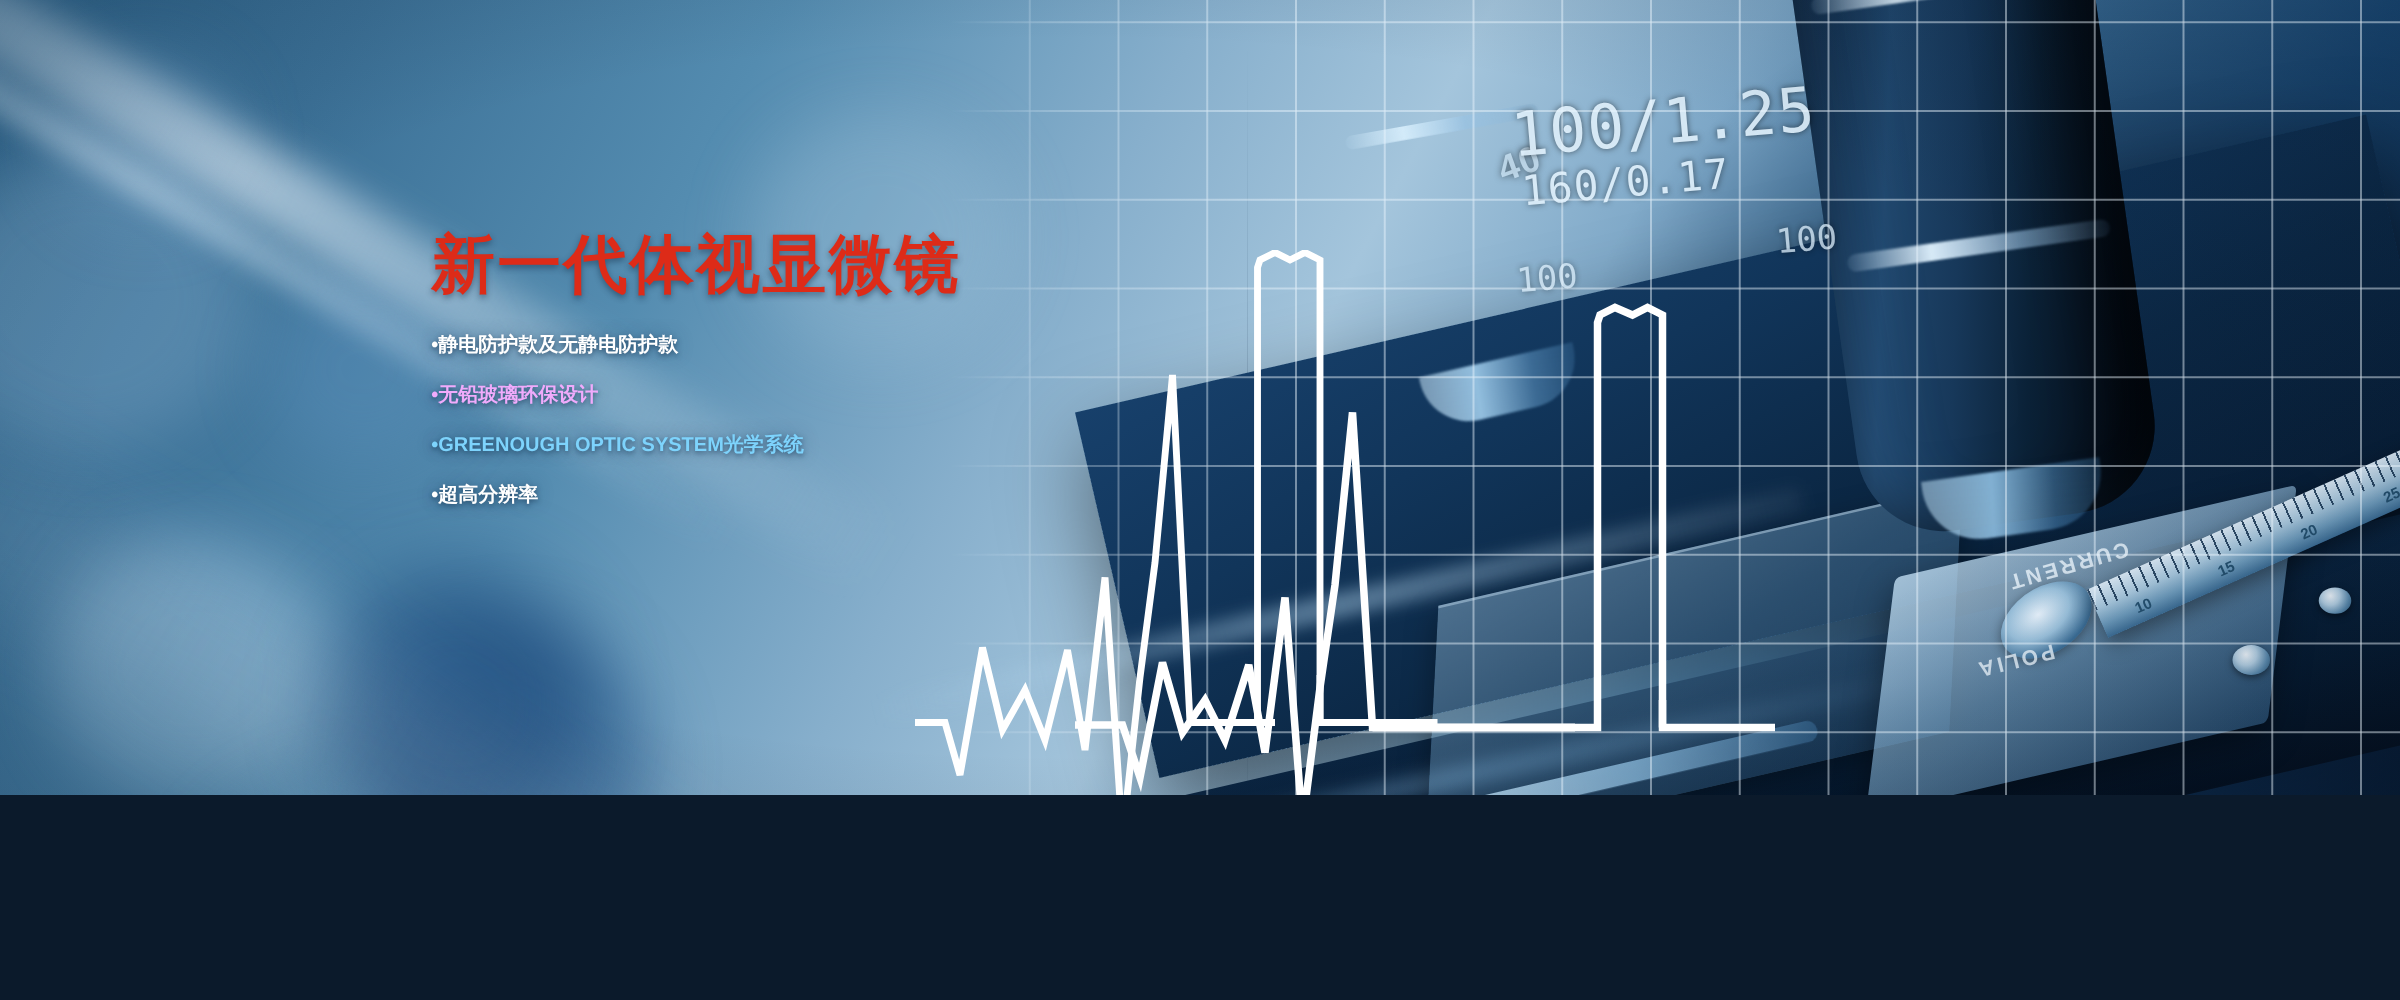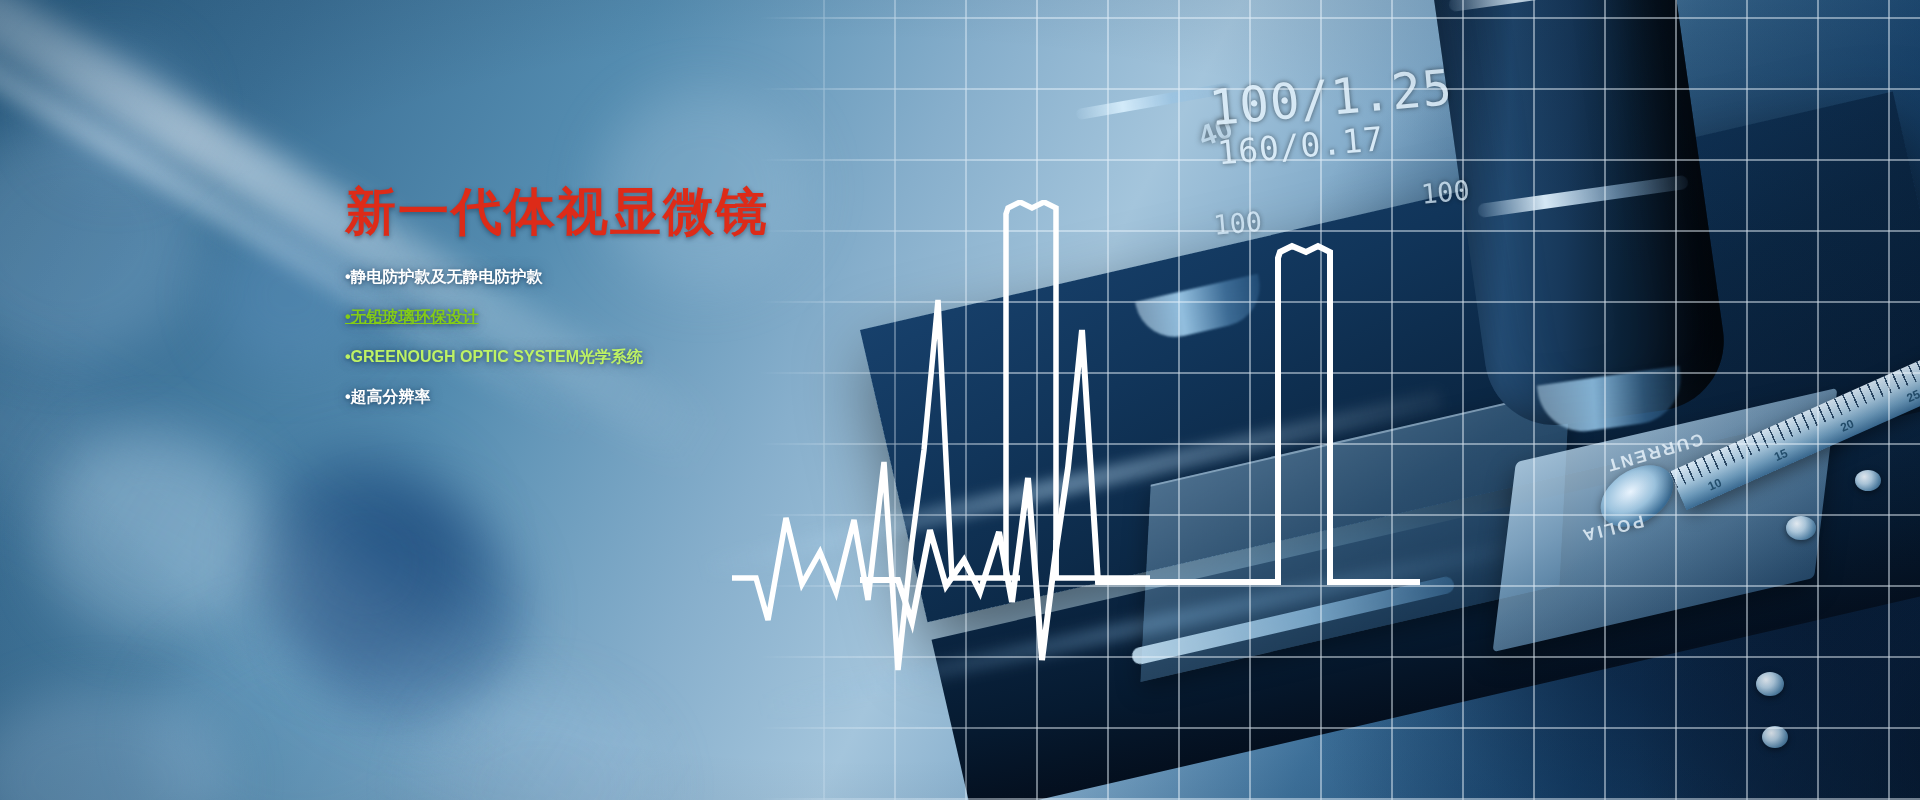--- a/index.html
+++ b/index.html
@@ -2,21 +2,21 @@
 <html><head>
 <meta charset="utf-8">
 <title>Microscope Banner</title>
 <style>
   html,body{margin:0;padding:0;background:#0b1a2b;}
   *{box-sizing:border-box;}
 
   .banner{
     position:relative;
     width:1920px;
-    height:800px;
+    height:636px;
     overflow:hidden;
     font-family:"Liberation Sans","DejaVu Sans",sans-serif;
     background:#1a4a74;
   }
 
   
   .photo{position:absolute;inset:0;overflow:hidden;}
   .bg-base2{
     position:absolute;inset:0;
     background:linear-gradient(118deg,
@@ -452,19 +452,19 @@
                  L 336 378
                  L 430 378"></path>
       </g>
     </svg>
   </div>
 
   <div class="content">
     <h1 class="headline" style="color: rgb(221, 43, 24);">新一代体视显微镜</h1>
     <ul class="bullets">
       <li style="color: rgb(255, 255, 255);">•静电防护款及无静电防护款</li>
-      <li style="color: #84cc16; text-decoration: underline;">•无铅玻璃环保设计</li>
-      <li style="color: #bef264;">•GREENOUGH OPTIC SYSTEM光学系统</li>
+      <li style="color: #f0abfc;">•无铅玻璃环保设计</li>
+      <li style="color: #7dd3fc;">•GREENOUGH OPTIC SYSTEM光学系统</li>
       <li style="color: rgb(255, 255, 255);">•超高分辨率</li>
     </ul>
   </div>
 
 </div>
 
 </body></html>

